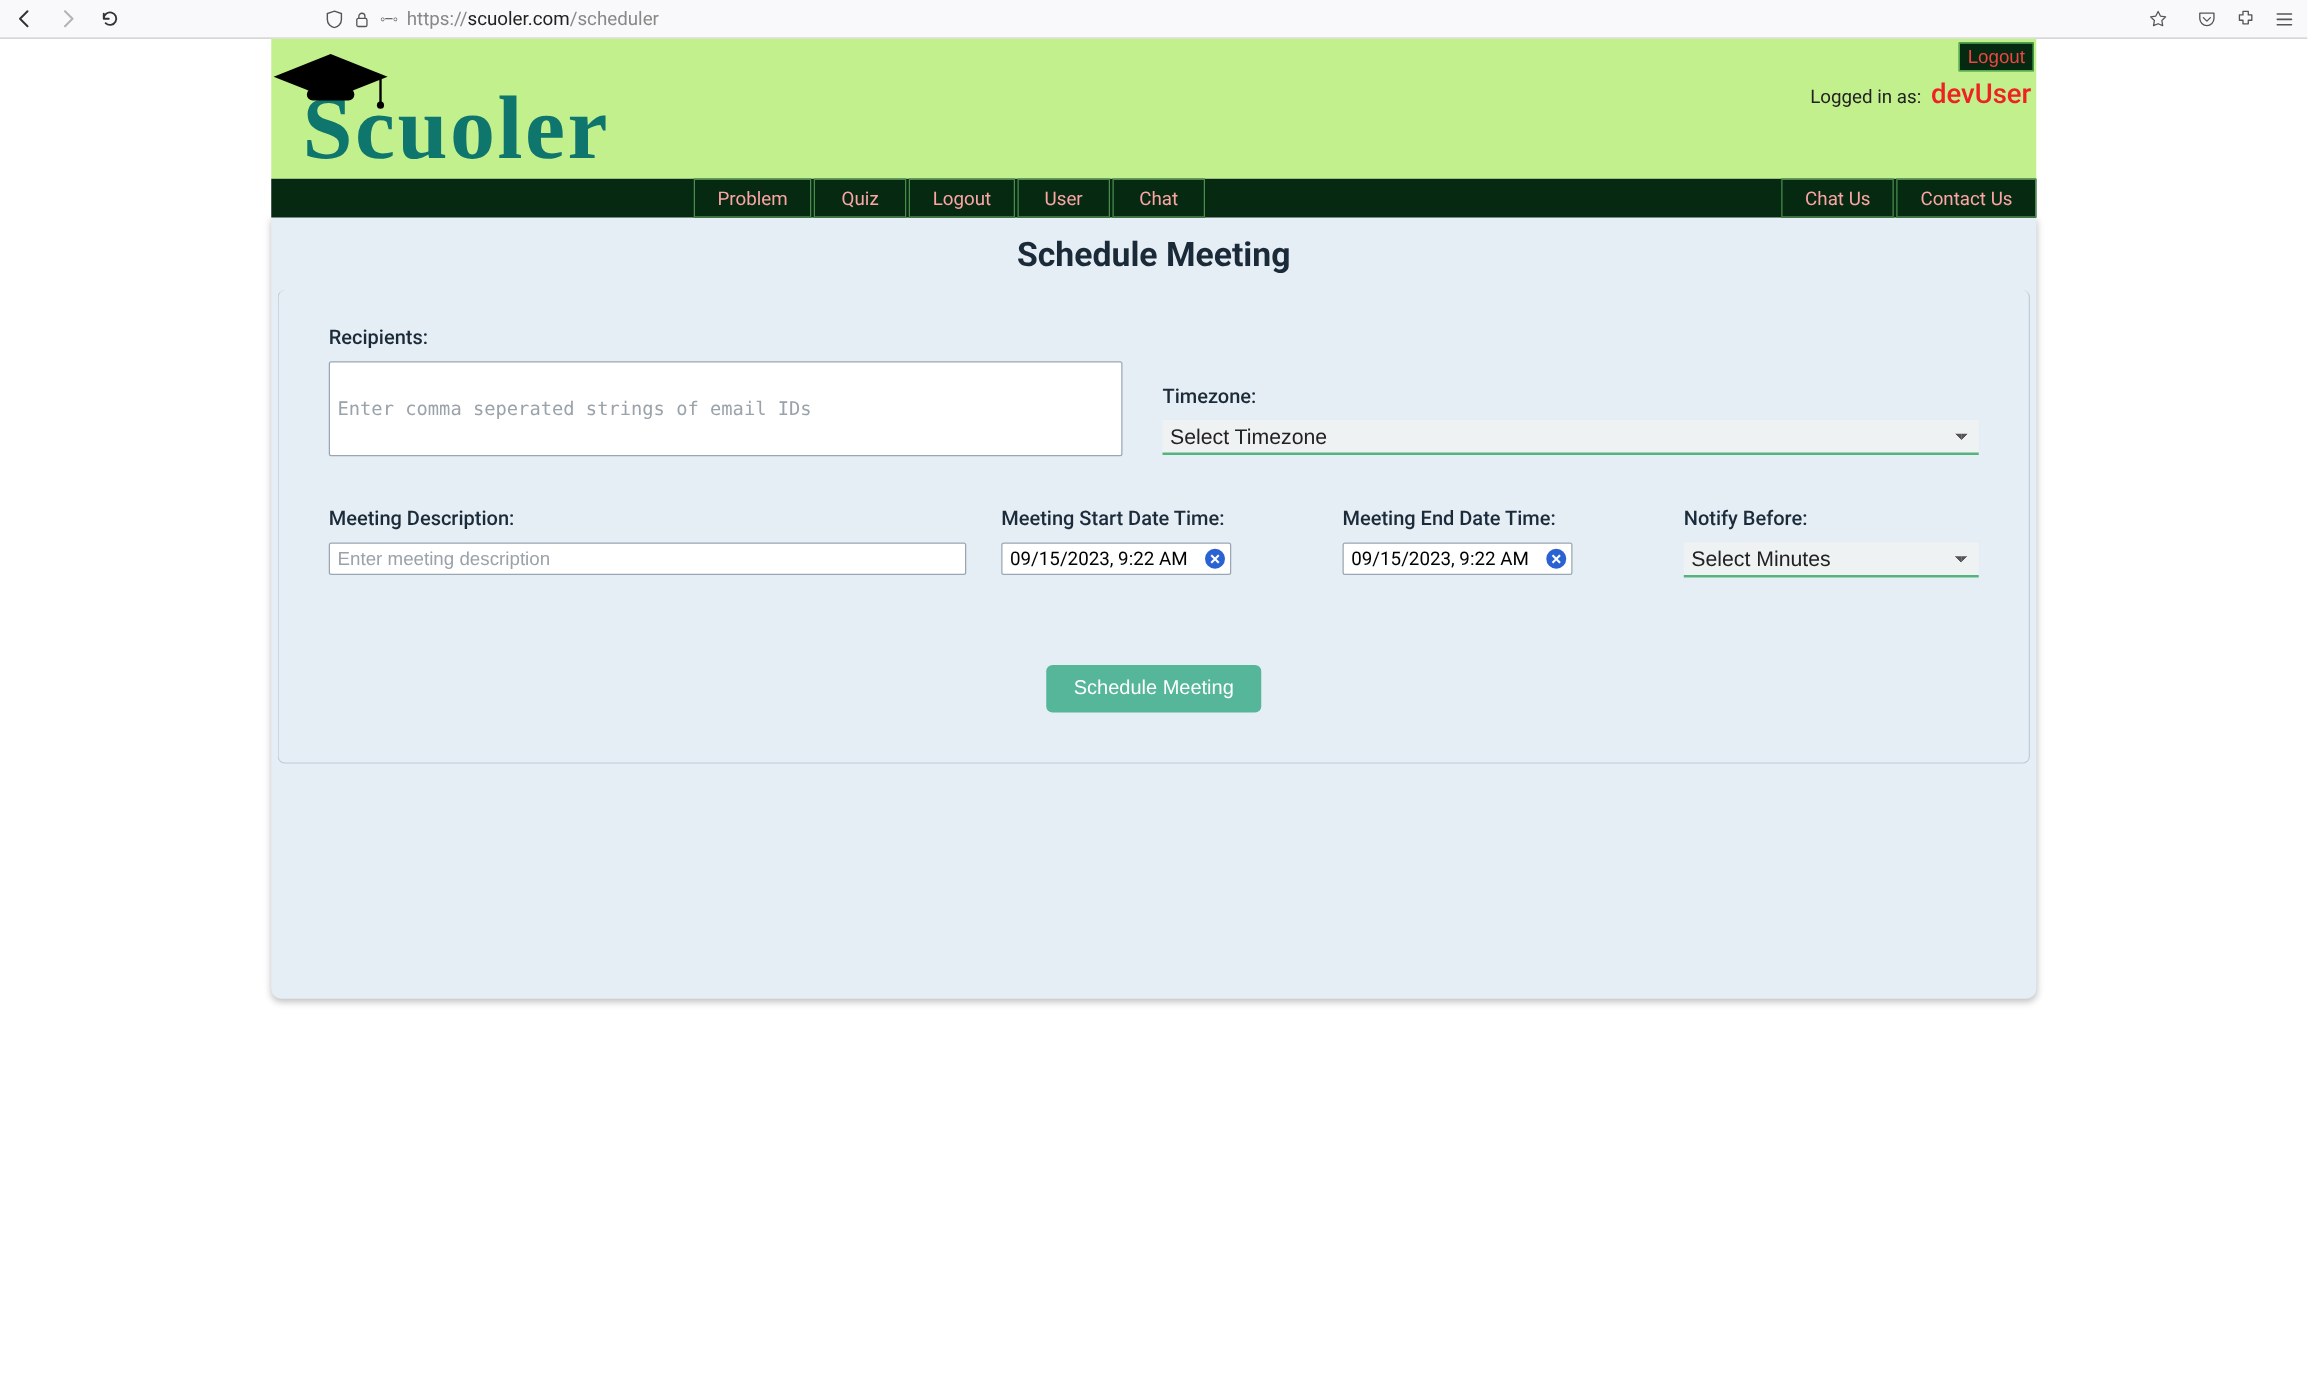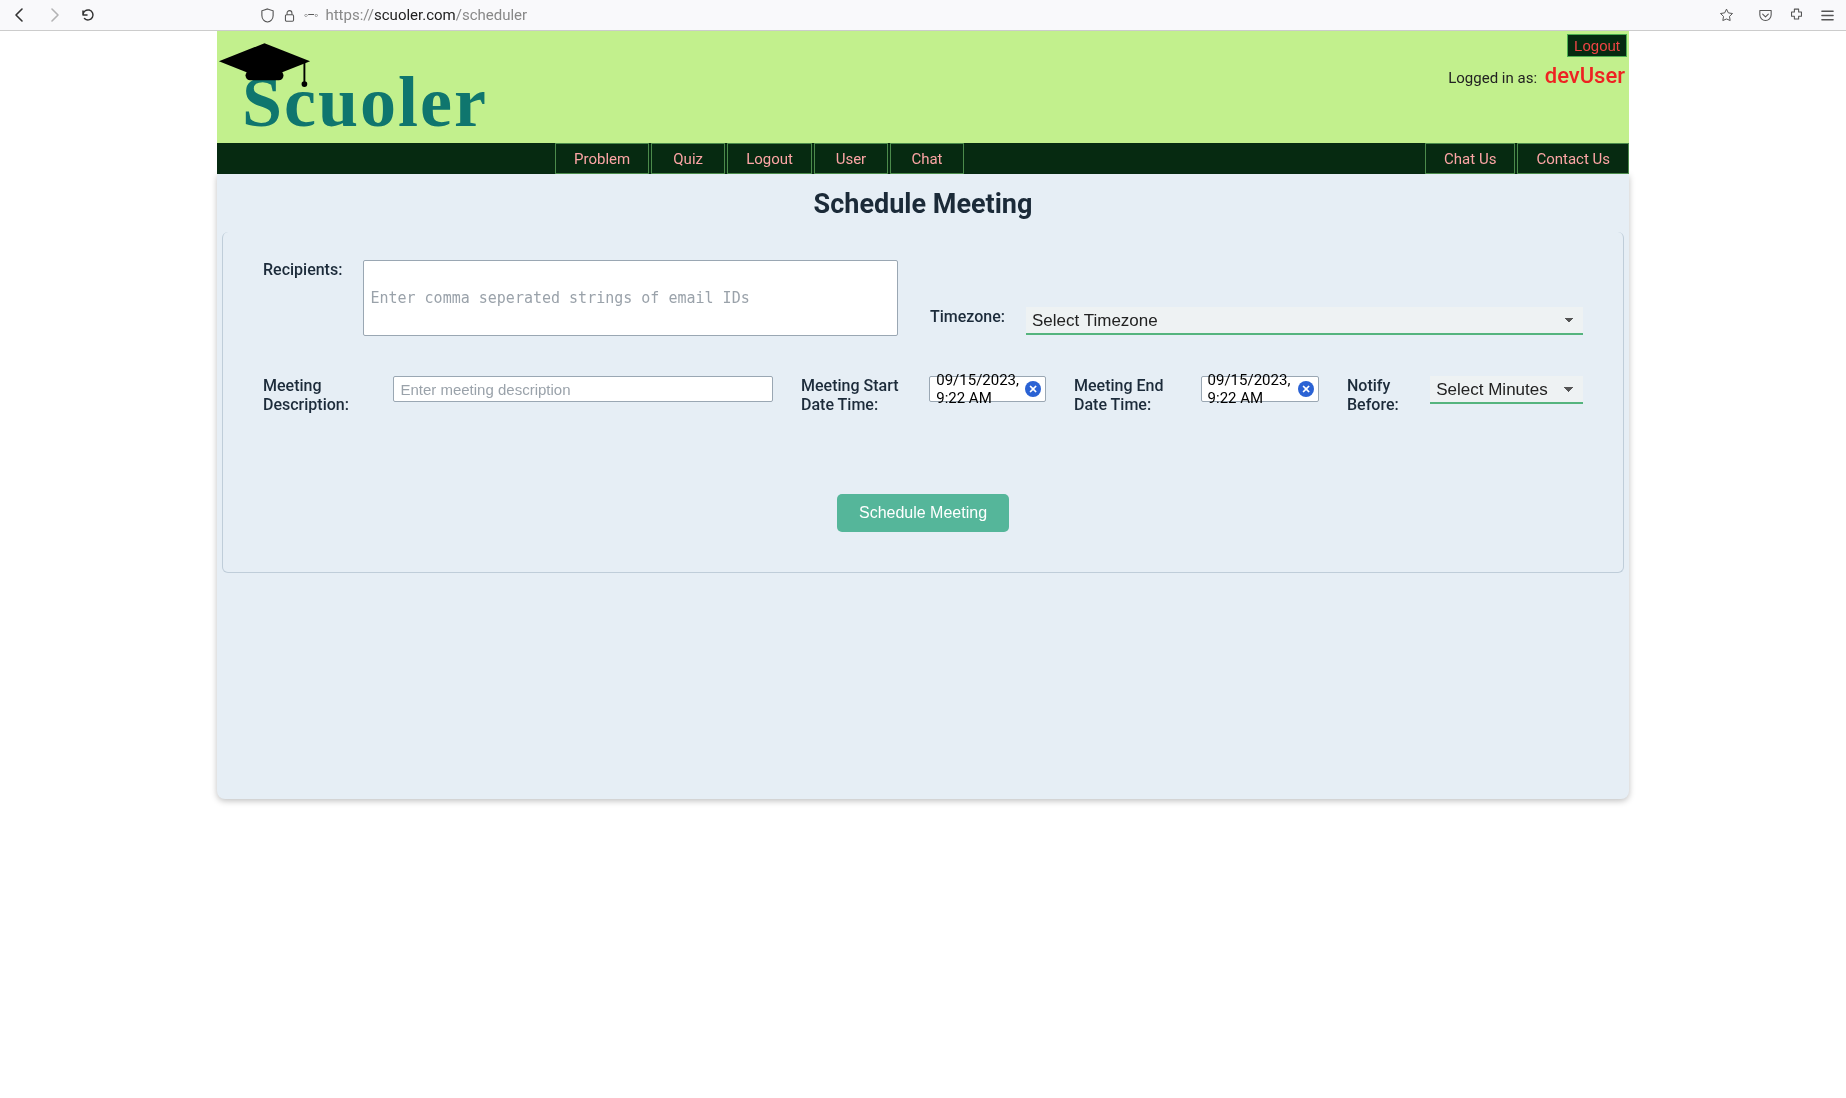--- a/index.html
+++ b/index.html
@@ -140,21 +140,21 @@
     border:1px solid #bfcdd9;
     border-top:none;
     border-radius:6px;
     padding:28px 40px 40px 40px;
     background:#e6eef5;
   }
   .row1 {
     display:flex;
     gap:32px;
   }
-  .col { display:flex; flex-direction:row;gap:21px; }
+  .col { display:flex; flex-direction:column; }
   .col.recipients { width:635px; }
   .col.timezone { flex:1;margin-top:47px; }
   label.field-label {
     font-size:16px;
     color:#1c2b3a;
     margin-bottom:10px;
     font-weight:500;
   }
   .textarea {
     width:100%;

